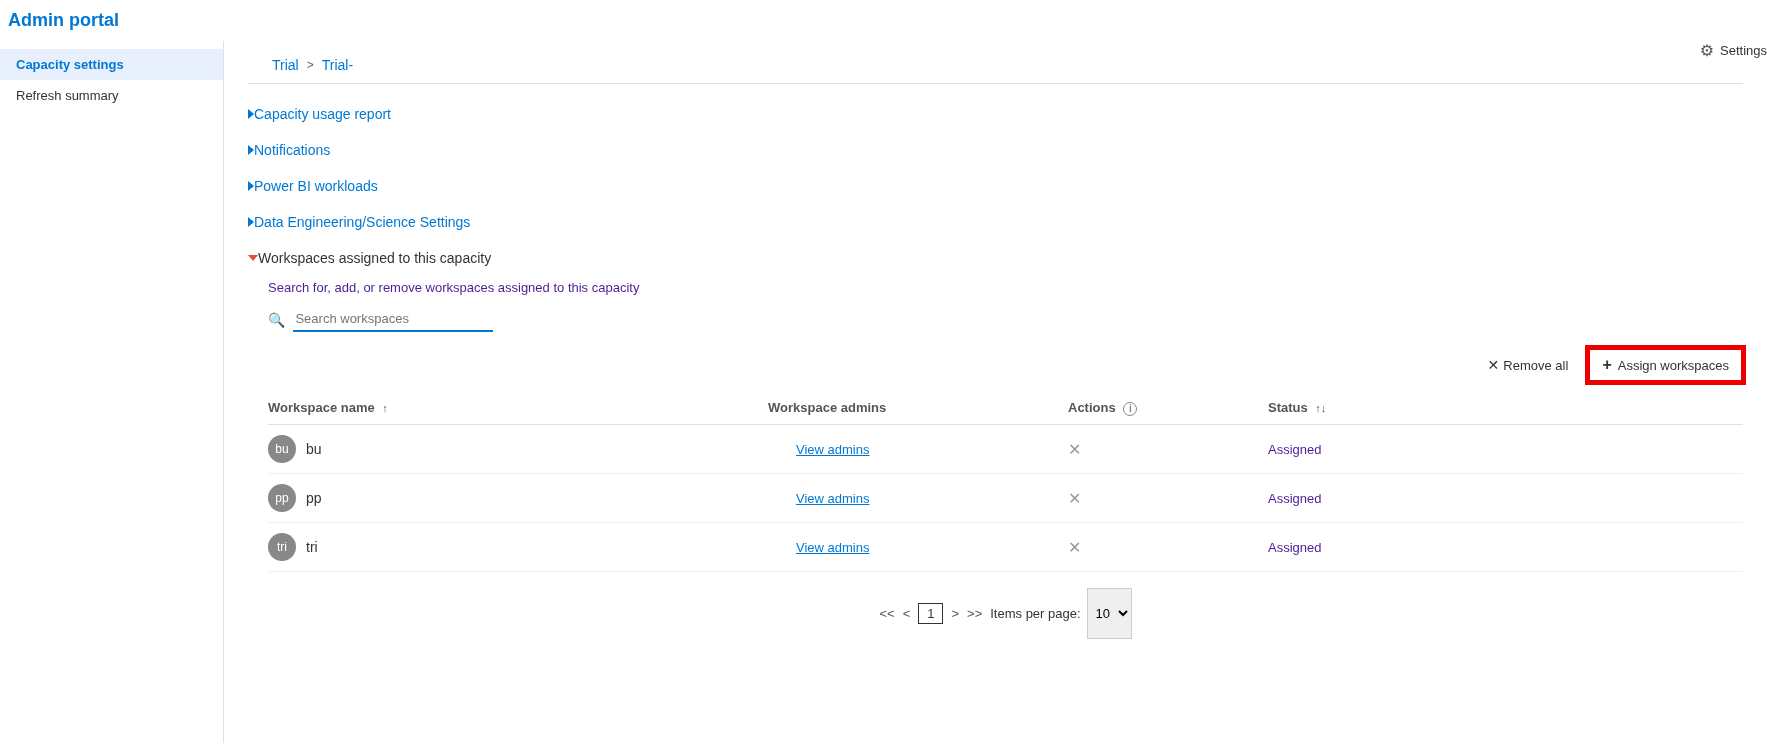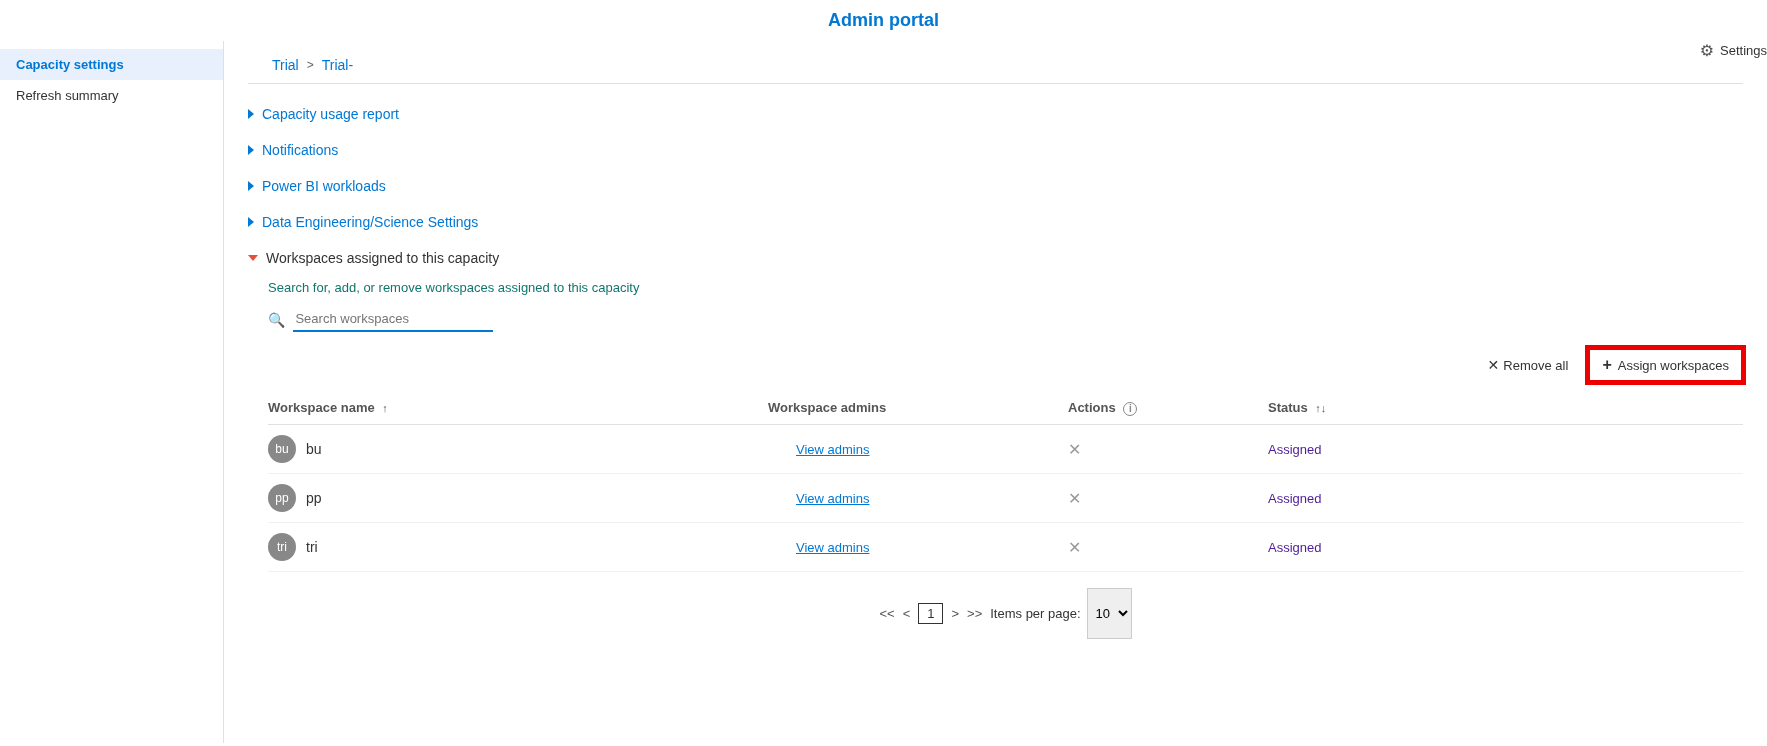--- a/index.html
+++ b/index.html
@@ -1,23 +1,22 @@
 <!DOCTYPE html>
 <html><head>
   <meta charset="utf-8">
   <style>
     * { box-sizing: border-box; margin: 0; padding: 0; }
     body { font-family: 'Segoe UI', Arial, sans-serif; font-size: 14px; color: #333; background: #fff; }
 
     .app-header {
-      padding: 10px 2px;
+      padding: 10px 8px;
       color: #0078d4;
       font-size: 18px;
       font-weight: 600;
-      text-align: center;
     }
 
     .layout {
       display: flex;
       min-height: calc(100vh - 44px);
     }
 
     .sidebar {
       width: 224px;
       border-right: 1px solid #e0e0e0;
@@ -68,21 +67,20 @@
       align-items: center;
       gap: 6px;
       color: #333;
       cursor: pointer;
       font-size: 13px;
     }
 
     .section-row {
       display: flex;
       align-items: center;
-      gap: 8px;
       padding: 10px 0;
       cursor: pointer;
       font-size: 14px;
       color: #0078d4;
     }
 
     .chevron-right {
       width: 0; height: 0;
       border-top: 5px solid transparent;
       border-bottom: 5px solid transparent;
@@ -97,21 +95,21 @@
       border-top: 6px solid #e74c3c;
       display: inline-block;
     }
 
     .expanded-section {
       padding: 4px 0 8px 20px;
     }
 
     .section-description {
       font-size: 13px;
-      color: #0f766e;
+      color: #4c1d95;
       margin-bottom: 12px;
     }
 
     .search-bar-container {
       display: flex;
       align-items: center;
       gap: 8px;
       margin-bottom: 16px;
     }
 

